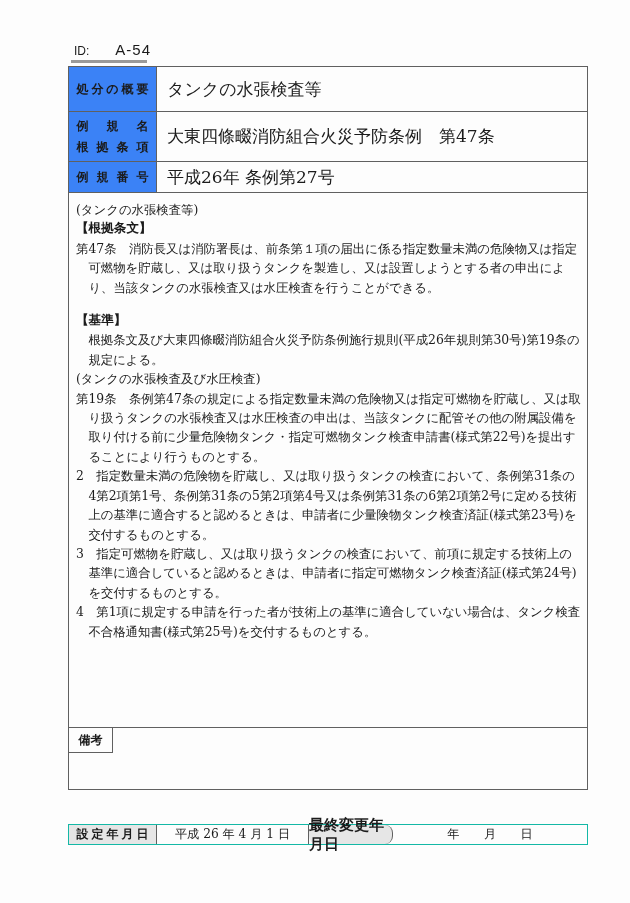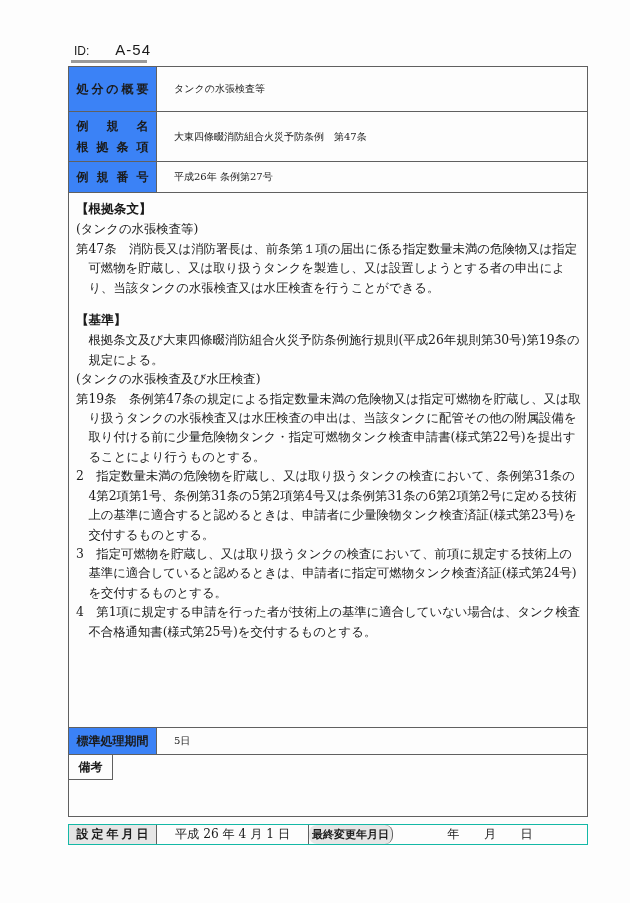--- a/index.html
+++ b/index.html
@@ -23,21 +23,21 @@
     border:1px solid #606060;background:#fdfdfd;
   }
   .trow{display:flex;border-bottom:1px solid #606060;box-sizing:border-box;}
   .lcell{
     width:88px;flex:0 0 88px;background:#3b82f6;border-right:1px solid #606060;
     display:flex;flex-direction:column;justify-content:center;align-items:center;
     font-family:"Liberation Sans", sans-serif;font-weight:bold;font-size:12px;
     box-sizing:border-box;gap:4px;
   }
   .jlabel{display:block;width:72px;text-align:justify;text-align-last:justify;}
-  .vcell{flex:1;display:flex;align-items:center;padding-left:17px;font-size:10px;}
+  .vcell{flex:1;display:flex;align-items:center;padding-left:10px;font-size:17px;}
 
   
   .bigcell{
     height:535px;box-sizing:border-box;border-bottom:1px solid #606060;
     padding:7px 6px 0 7px;font-size:12.4px;line-height:19.4px;
   }
   .para{margin:0;}
   .para.heading{font-weight:bold;font-family:"Liberation Sans", sans-serif;font-size:12.6px;}
   .para.hang{padding-left:12.4px;text-indent:-12.4px;}
   .para.indent{padding-left:12.4px;}
@@ -55,21 +55,21 @@
 
   
   .bottomtable{
     position:absolute;left:68px;top:824px;width:520px;height:21px;box-sizing:border-box;
     border:1px solid #14b8a6;display:flex;background:#fdfdfd;
   }
   .bcell{display:flex;align-items:center;justify-content:center;box-sizing:border-box;font-size:12px;}
   .bcell.gray{background:#e6e6e6;font-family:"Liberation Sans", sans-serif;font-weight:bold;}
   .bc1{flex:0 0 88px;border-right:1px solid #606060;}
   .bc2{flex:0 0 152px;border-right:1px solid #606060;font-size:12.2px;}
-  .bc3{flex:0 0 84px;border-right:1px solid #606060;font-size:11px;border-radius:8px;}
+  .bc3{flex:0 0 84px;border-right:1px solid #606060;font-size:15px;border-radius:8px;}
   .bc4{flex:1;font-size:12.2px;}
 </style>
 </head>
 <body>
 
 <div class="page">
 
   <div class="id-line">
     <span class="id-label">ID:</span>
     <span class="id-value">A-54</span>
@@ -94,39 +94,33 @@
     </div>
 
     <div class="trow" style="height:31px">
       <div class="lcell">
         <span class="jlabel">例規番号</span>
       </div>
       <div class="vcell">平成26年 条例第27号</div>
     </div>
 
     <div class="bigcell">
+      <div class="para plain">(タンクの水張検査等)</div>
       <div class="para heading">【根拠条文】</div>
-      <div class="para plain">(タンクの水張検査等)</div>
       <div class="para hang">第47条　消防長又は消防署長は、前条第１項の届出に係る指定数量未満の危険物又は指定可燃物を貯蔵し、又は取り扱うタンクを製造し、又は設置しようとする者の申出により、当該タンクの水張検査又は水圧検査を行うことができる。</div>
       <div class="spacer"></div>
       <div class="para heading">【基準】</div>
       <div class="para indent">根拠条文及び大東四條畷消防組合火災予防条例施行規則(平成26年規則第30号)第19条の規定による。</div>
       <div class="para plain">(タンクの水張検査及び水圧検査)</div>
       <div class="para hang">第19条　条例第47条の規定による指定数量未満の危険物又は指定可燃物を貯蔵し、又は取り扱うタンクの水張検査又は水圧検査の申出は、当該タンクに配管その他の附属設備を取り付ける前に少量危険物タンク・指定可燃物タンク検査申請書(様式第22号)を提出することにより行うものとする。</div>
       <div class="para hang">2　指定数量未満の危険物を貯蔵し、又は取り扱うタンクの検査において、条例第31条の4第2項第1号、条例第31条の5第2項第4号又は条例第31条の6第2項第2号に定める技術上の基準に適合すると認めるときは、申請者に少量険物タンク検査済証(様式第23号)を交付するものとする。</div>
       <div class="para hang">3　指定可燃物を貯蔵し、又は取り扱うタンクの検査において、前項に規定する技術上の基準に適合していると認めるときは、申請者に指定可燃物タンク検査済証(様式第24号)を交付するものとする。</div>
       <div class="para hang">4　第1項に規定する申請を行った者が技術上の基準に適合していない場合は、タンク検査不合格通知書(様式第25号)を交付するものとする。</div>
     </div>
 
-    <div class="trow" style="height:27px">
-      <div class="lcell">
-        <span class="jlabel">標準処理期間</span>
-      </div>
-      <div class="vcell">5日</div>
-    </div>
 
     <div class="remarks">
       <div class="remarks-box">
         <span>備考</span>
       </div>
       <span></span>
     </div>
 
   </div>
 

